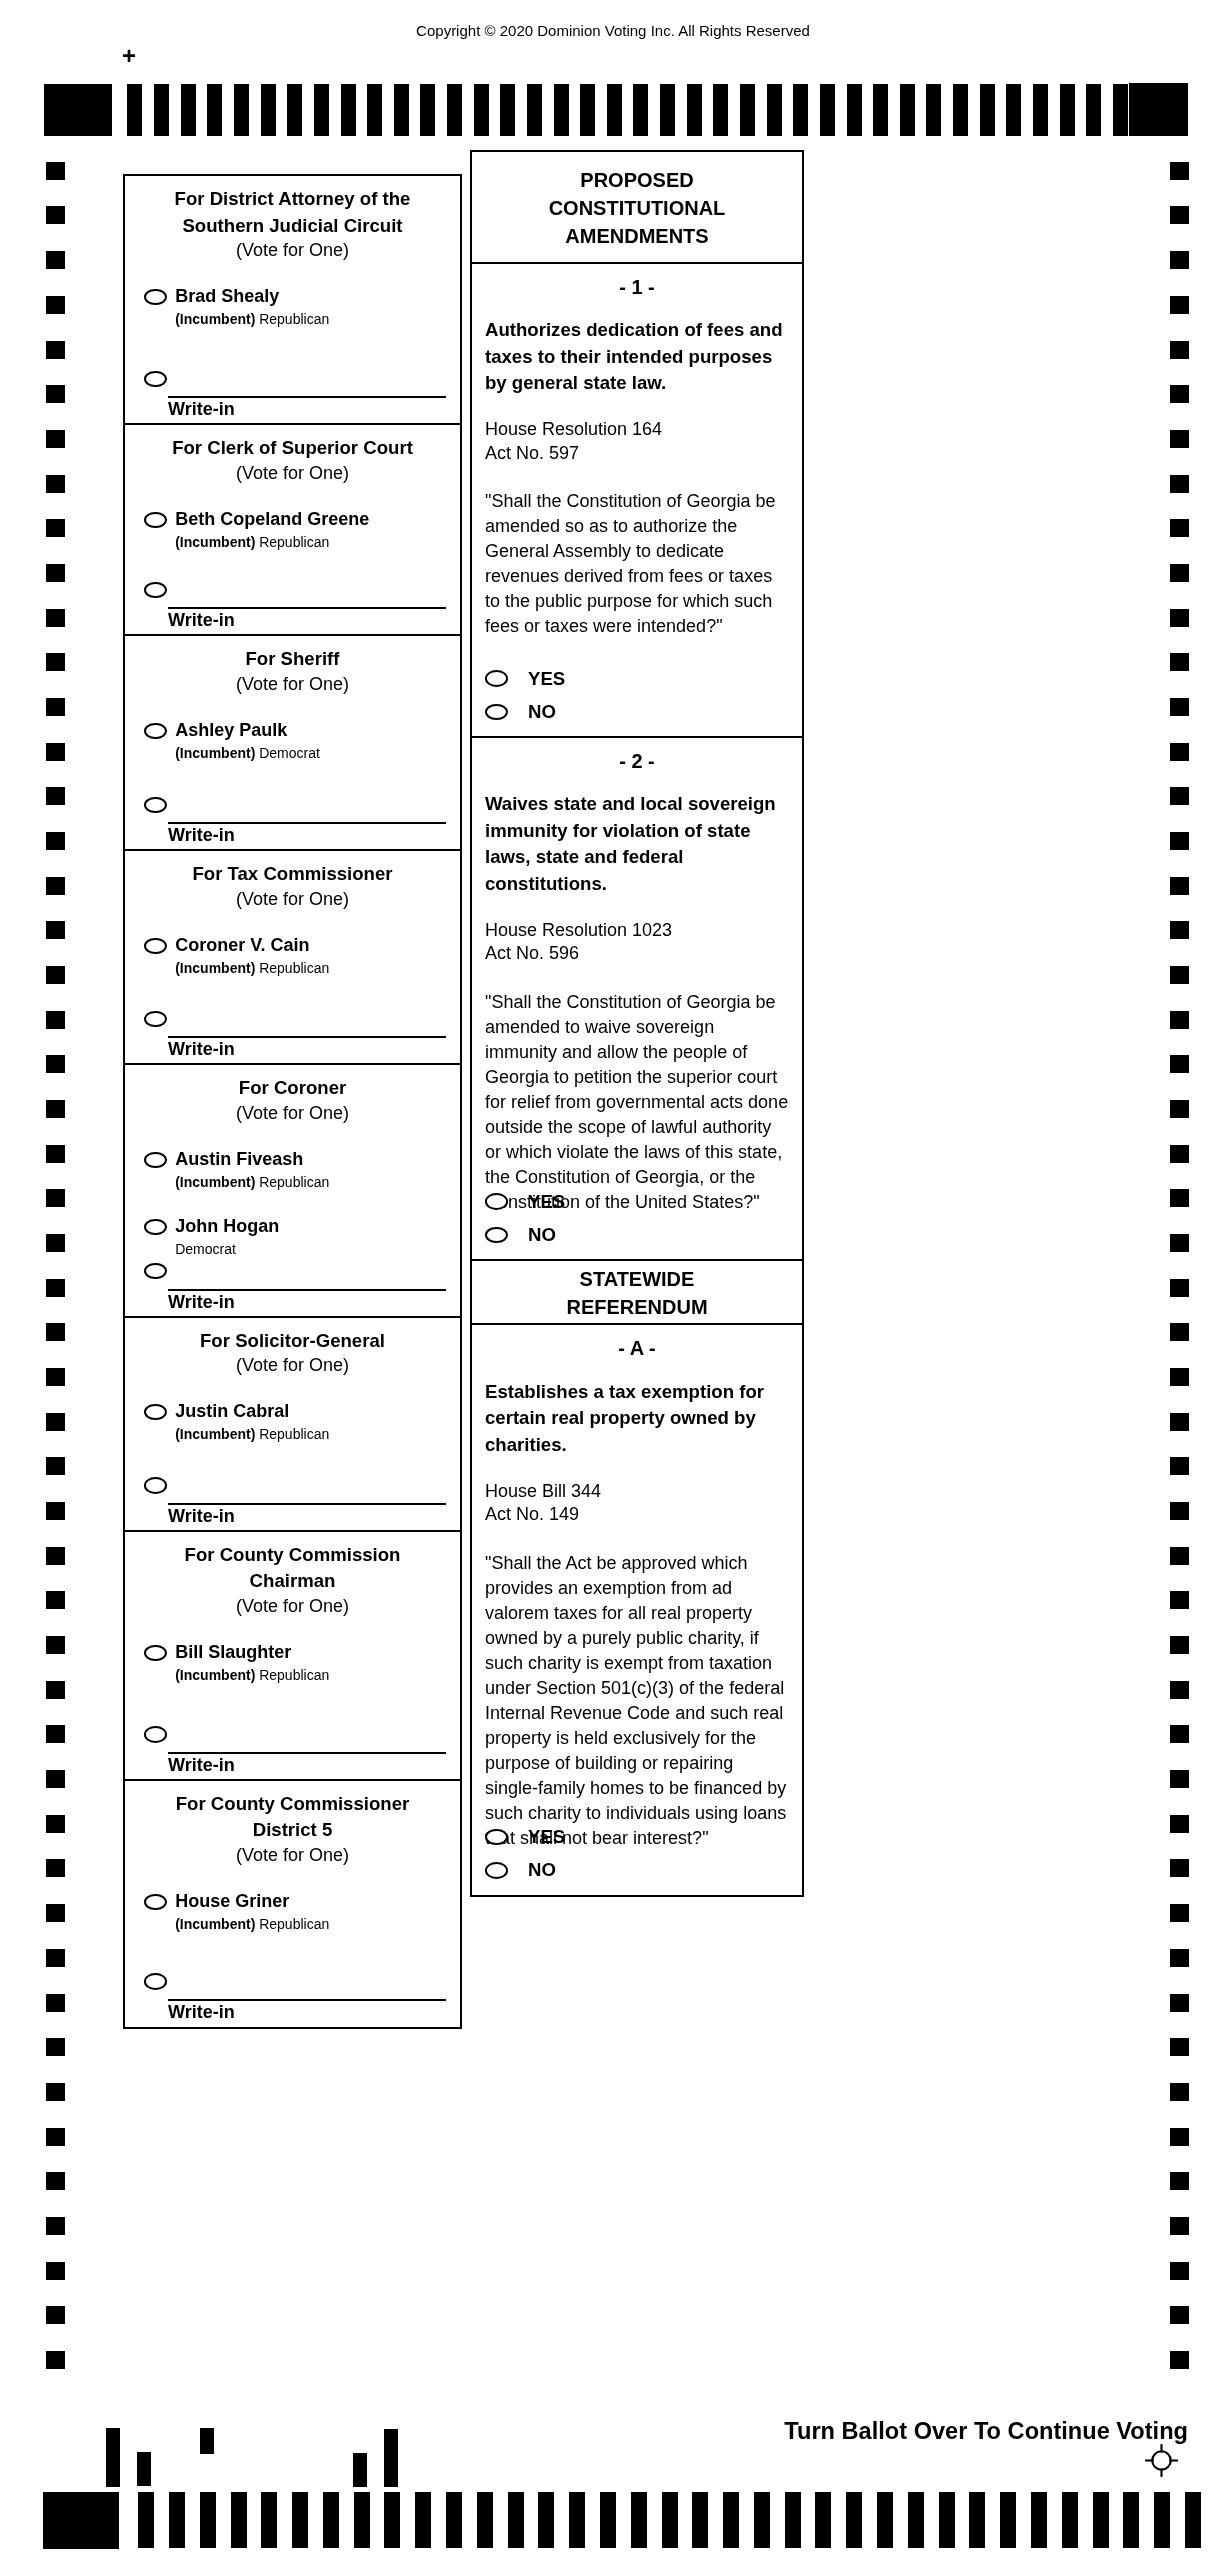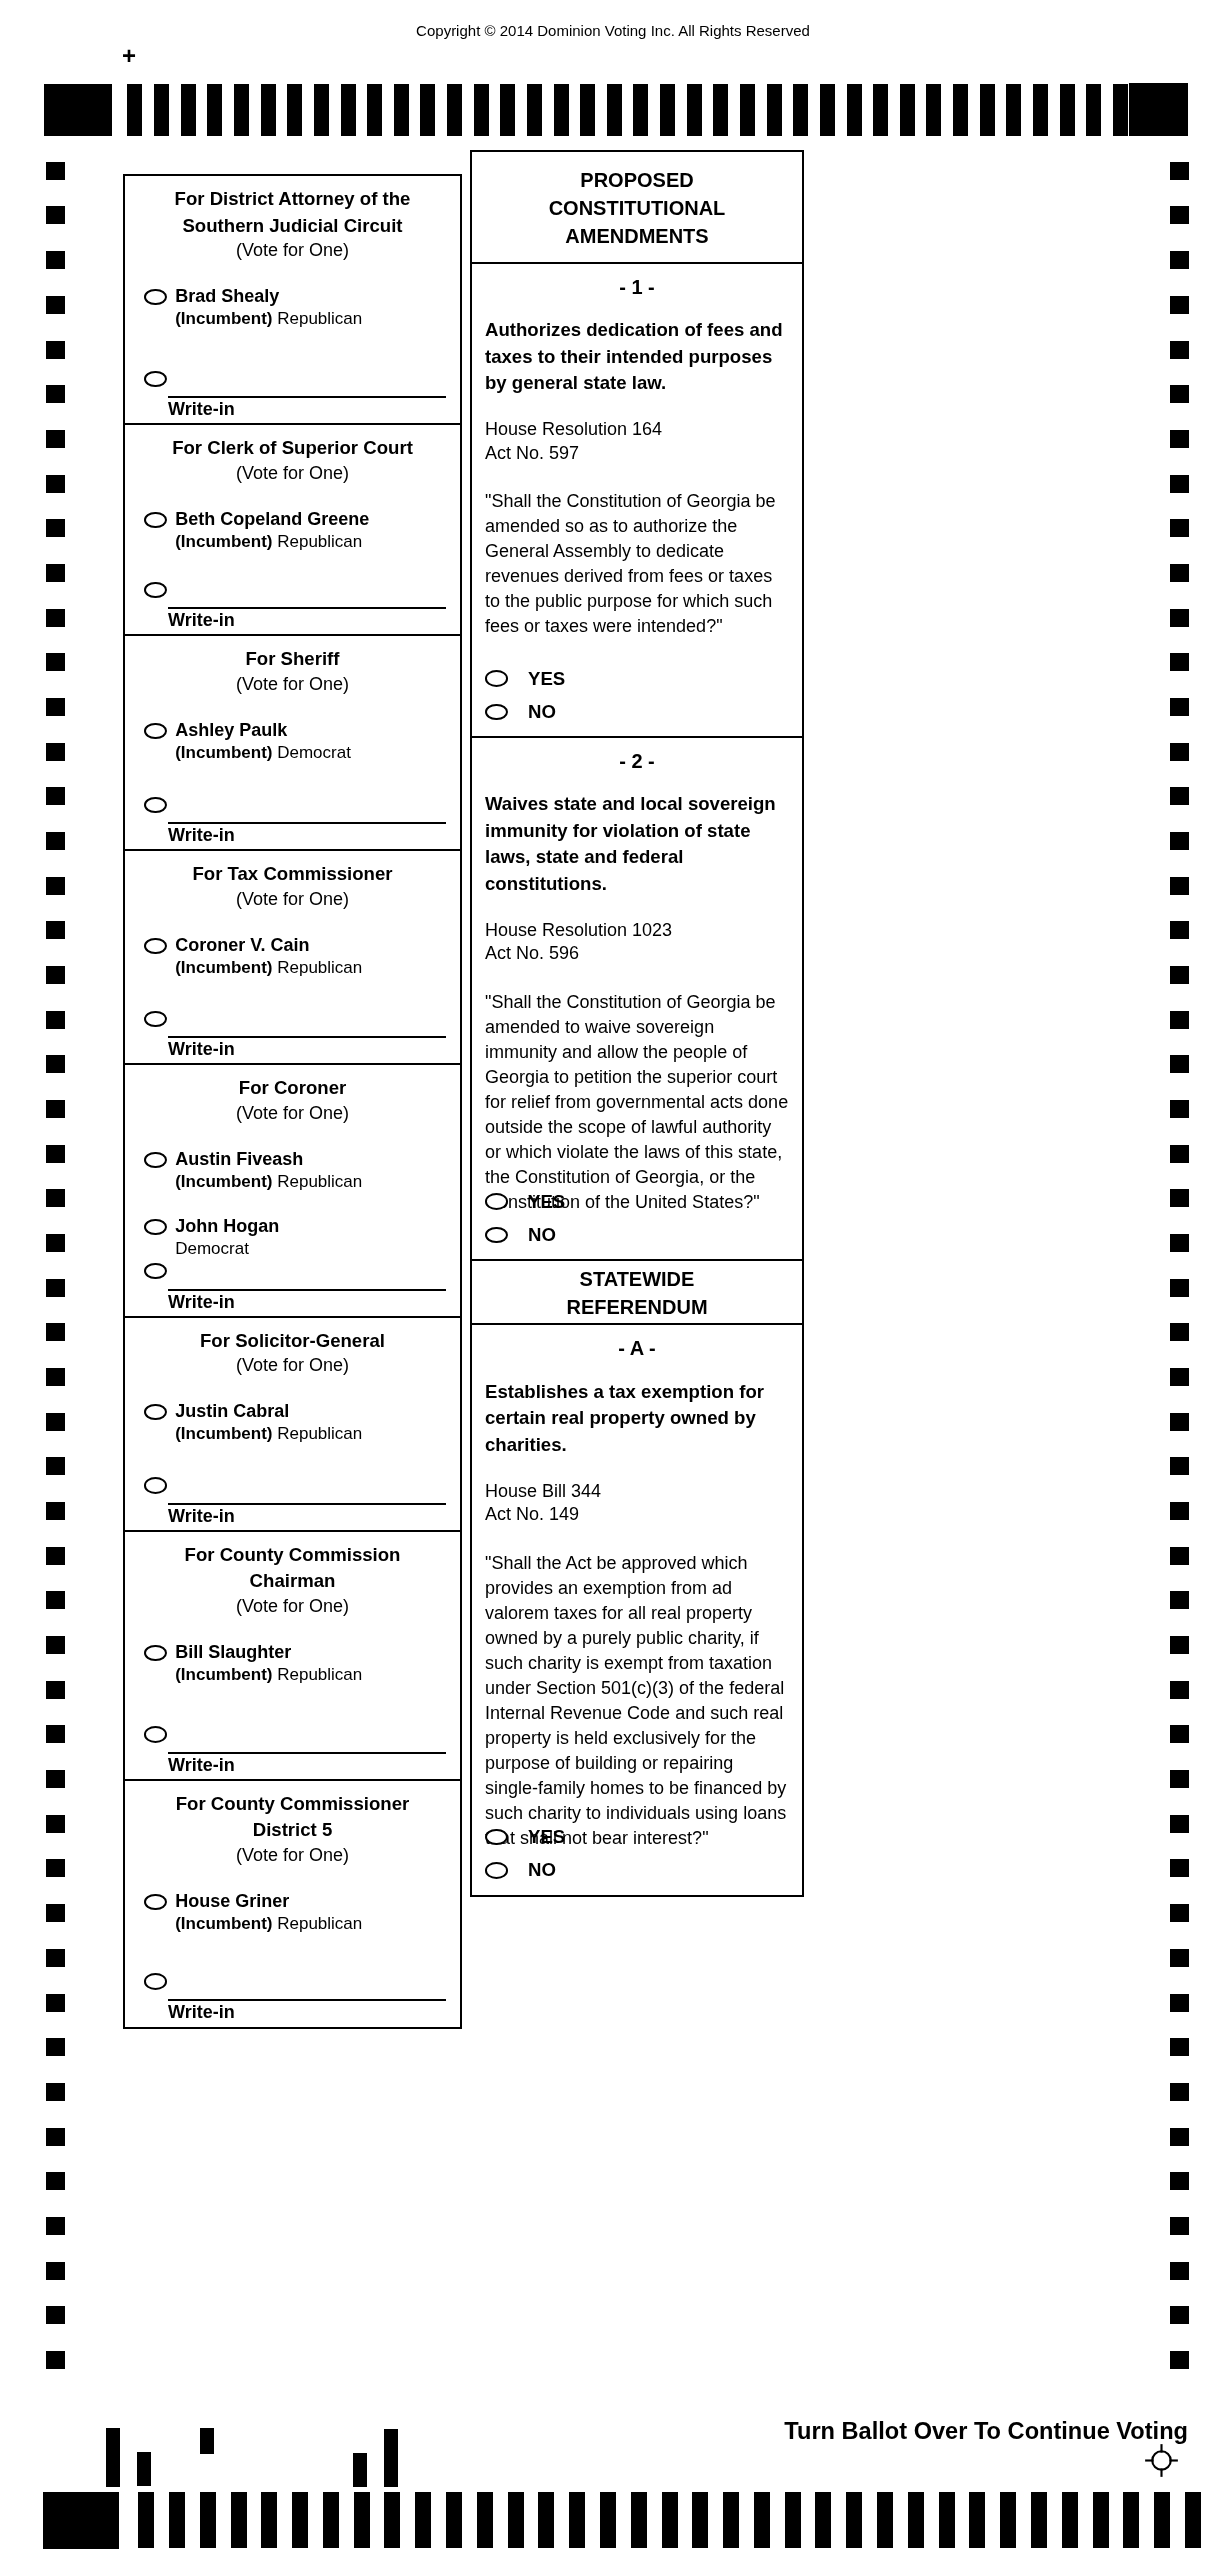--- a/index.html
+++ b/index.html
@@ -23,21 +23,21 @@
   }
   .contest:first-child,.rc-box:first-child{margin-top:0;}
   
   .c-title{padding-top:10px;text-align:center;font-size:18.6px;font-weight:bold;line-height:26.5px;white-space:pre-line;}
   .c-vote{text-align:center;font-size:18px;line-height:23px;}
   .cand-row{display:flex;align-items:flex-start;margin:24px 0 0 18.6px;}
   .oval{width:23px;height:16.5px;border:2.1px solid #000;border-radius:50%;background:#fff;flex:0 0 auto;box-sizing:border-box;}
   .cand-row .oval{margin-top:2.9px;}
   .cand-text{margin-left:8.6px;}
   .cand-name{font-size:18px;font-weight:bold;line-height:21.5px;}
-  .cand-party{font-size:17px;line-height:20px;margin-top:1.4px;}
+  .cand-party{font-size:14px;line-height:20px;margin-top:1.4px;}
   .inc{font-weight:bold;}
   .blank-oval{position:absolute;left:18.6px;bottom:37px;}
   .writein{position:absolute;left:43px;right:14px;bottom:2.9px;}
   .wr-line{border-top:2.1px solid #000;}
   .wr-label{font-size:18px;font-weight:bold;line-height:23px;}
   
   .rc-header{display:flex;align-items:center;justify-content:center;text-align:center;
     font-size:20px;font-weight:bold;line-height:28px;white-space:pre-line;}
   .m-number{text-align:center;font-size:20px;font-weight:bold;margin-top:11.5px;}
   .m-summary{font-size:18.6px;font-weight:bold;line-height:26.5px;margin:18.6px 13px 0 13px;}
@@ -51,21 +51,21 @@
   #barcode-digit{position:absolute;left:400px;top:2440px;font-size:12px;font-weight:bold;
     transform:rotate(90deg);transform-origin:left top;}
   
   #crosshair{position:absolute;left:1143px;top:2442px;}
 </style>
 </head>
 <body>
 
 <div id="page">
 
-  <div id="copyright" class="abs">Copyright © 2014 Dominion Voting Inc. All Rights Reserved</div>
+  <div id="copyright" class="abs">Copyright © 2020 Dominion Voting Inc. All Rights Reserved</div>
 
   <div id="plus-mark" class="abs">+</div>
 
   <div class="block" style="left:44px;top:84px;width:68px;height:52px;"></div>
   <div class="block" style="left:1129px;top:83px;width:59px;height:53px;"></div>
 
   <div id="left-col">
       <div class="contest" style="height: 252px; margin-top: 24px;">
         <div class="c-title">For District Attorney of the
 Southern Judicial Circuit</div>

